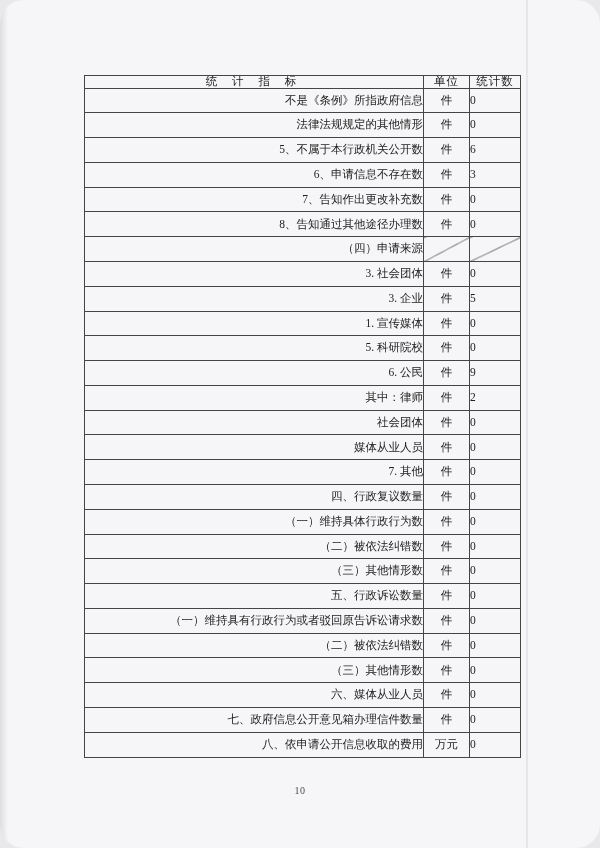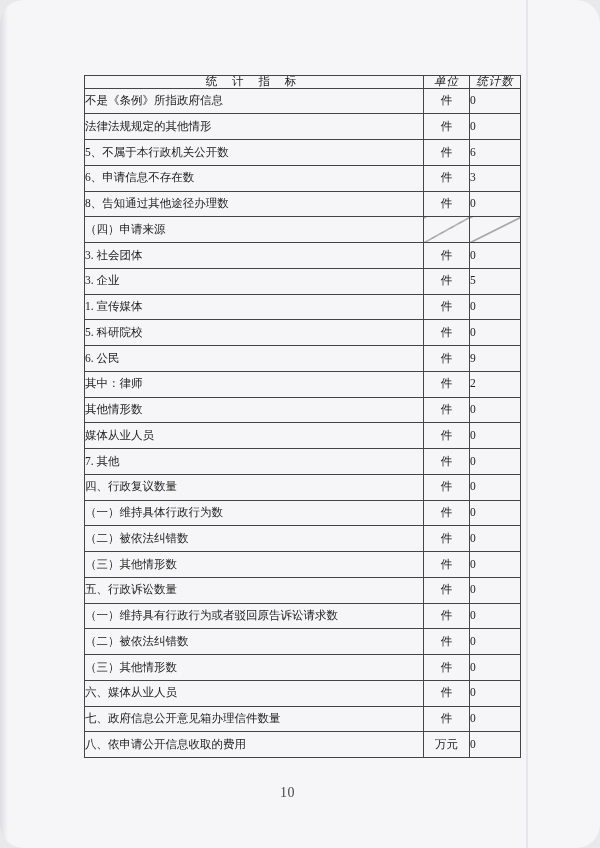--- a/index.html
+++ b/index.html
@@ -57,48 +57,47 @@
   table.stats th { vertical-align: middle; }
   th.h-indicator {
     text-align: center;
     letter-spacing: 6px;
     font-size: 12px;
   }
   th.h-unit, th.h-count {
     text-align: center;
     font-size: 12px;
     letter-spacing: 1px;
-    font-style: italic;
   }
   td.c-label {
-    text-align: left;
+    text-align: right;
     padding-left: 7px;
   }
   td.c-unit {
     text-align: center;
   }
   td.c-value {
     text-align: left;
     padding-left: 6px;
   }
   
   td.diag {
     background: linear-gradient(to bottom right,
       rgba(0,0,0,0) 48.8%,
       #4a4a4a 49.6%,
       #4a4a4a 50.4%,
       rgba(0,0,0,0) 51.2%);
   }
   .page-number {
     position: absolute;
-    left: 280px;
+    left: 286px;
     top: 785px;
     width: 28px;
-    text-align: left;
-    font-size: 14px;
+    text-align: center;
+    font-size: 10px;
     color: #4a4a4a;
     letter-spacing: 0.5px;
   }
 </style>
 </head>
 <body>
 
 <div class="sheet">
   <div class="edge-shade-left"></div>
   <div class="crease"></div>
@@ -131,20 +130,25 @@
           <td class="c-label">5、不属于本行政机关公开数</td>
           <td class="c-unit">件</td>
           <td class="c-value">6</td>
         </tr>
         <tr>
           <td class="c-label">6、申请信息不存在数</td>
           <td class="c-unit">件</td>
           <td class="c-value">3</td>
         </tr>
         <tr>
+          <td class="c-label">7、告知作出更改补充数</td>
+          <td class="c-unit">件</td>
+          <td class="c-value">0</td>
+        </tr>
+        <tr>
           <td class="c-label">8、告知通过其他途径办理数</td>
           <td class="c-unit">件</td>
           <td class="c-value">0</td>
         </tr>
         <tr>
           <td class="c-label">（四）申请来源</td>
           <td class="c-unit diag"></td>
           <td class="c-value diag"></td>
         </tr>
         <tr>
@@ -171,21 +175,21 @@
           <td class="c-label">6. 公民</td>
           <td class="c-unit">件</td>
           <td class="c-value">9</td>
         </tr>
         <tr>
           <td class="c-label">其中：律师</td>
           <td class="c-unit">件</td>
           <td class="c-value">2</td>
         </tr>
         <tr>
-          <td class="c-label">其他情形数</td>
+          <td class="c-label">社会团体</td>
           <td class="c-unit">件</td>
           <td class="c-value">0</td>
         </tr>
         <tr>
           <td class="c-label">媒体从业人员</td>
           <td class="c-unit">件</td>
           <td class="c-value">0</td>
         </tr>
         <tr>
           <td class="c-label">7. 其他</td>

